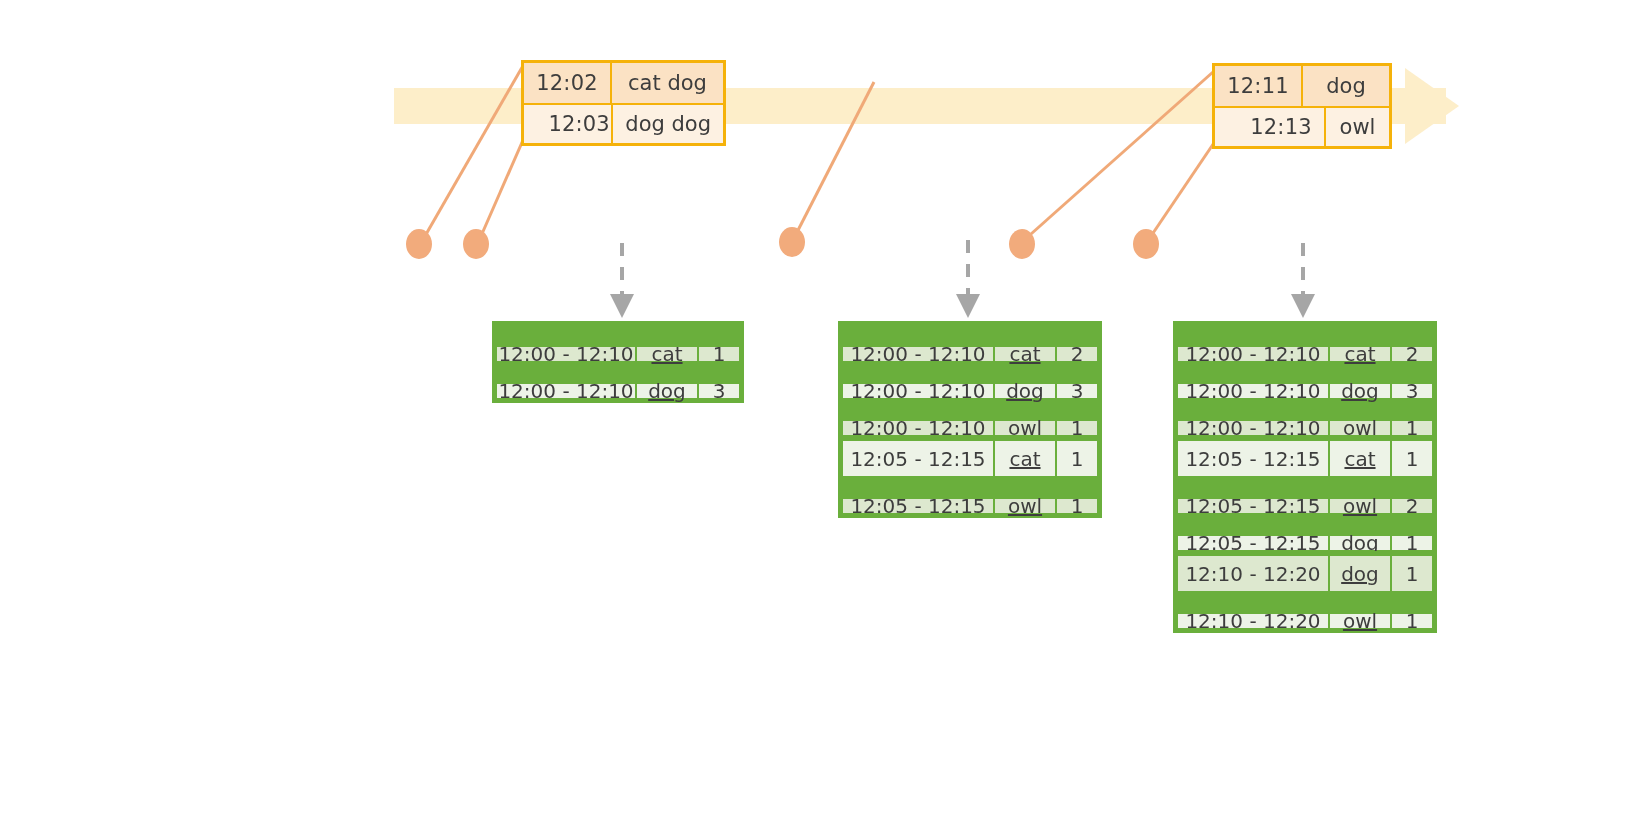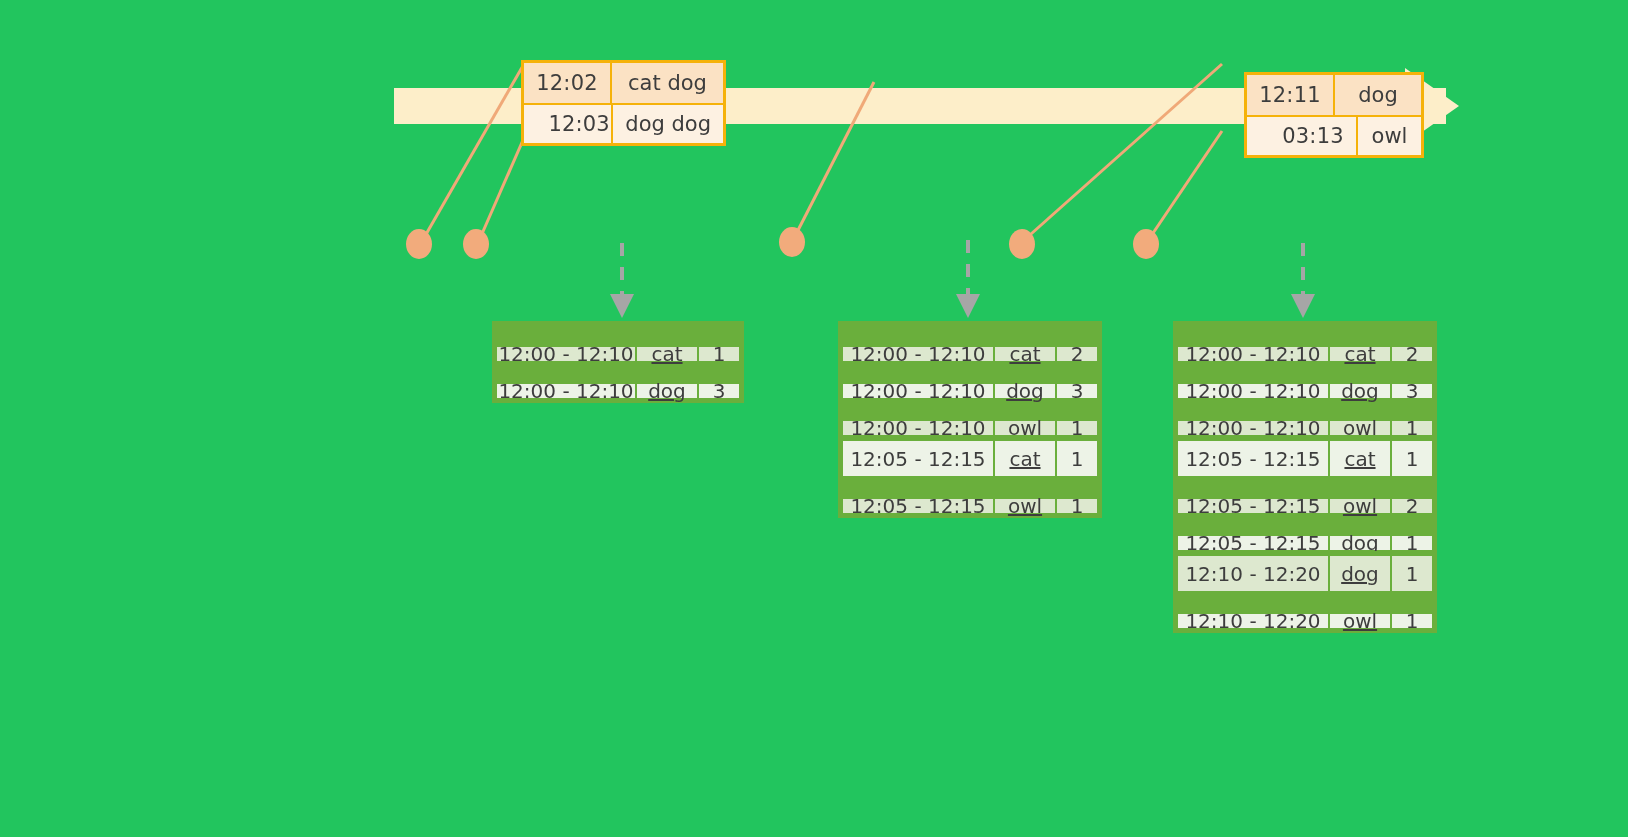--- a/index.html
+++ b/index.html
@@ -12,21 +12,21 @@
     height: 837px;
     position: relative;
     font-family: "DejaVu Sans", sans-serif;
     overflow: hidden;
   }
   #stage {
     position: absolute;
     left: 0; top: 0;
     width: 1628px;
     height: 837px;
-    background: #22c55e;
+    background: #ffffff;
   }
   svg.layer {
     position: absolute;
     left: 0; top: 0;
     width: 1628px;
     height: 837px;
     pointer-events: none;
   }
   
   .event-group {
@@ -147,27 +147,27 @@
       <div class="ev-time">12:02</div>
       <div class="ev-words">cat dog</div>
     </div>
     <div class="event-row shade-b">
       <div class="ev-time">12:03</div>
       <div class="ev-words">dog dog</div>
     </div>
   </div>
 
 
-  <div class="event-group" style="left:1212px; top:72px; width:180px;margin-left:32px;">
+  <div class="event-group" style="left:1212px; top:63px; width:180px;">
     <div class="event-row shade-a">
       <div class="ev-time">12:11</div>
       <div class="ev-words">dog</div>
     </div>
     <div class="event-row shade-b">
-      <div class="ev-time">03:13</div>
+      <div class="ev-time">12:13</div>
       <div class="ev-words">owl</div>
     </div>
   </div>
 
   <div class="result-table t1" id="rt1" style="left:492px; top:321px;">
       <div class="res-row alt">
         <div class="cell c-win">12:00 - 12:10</div>
         <div class="cell c-word">cat</div>
         <div class="cell c-num">1</div>
       </div>

